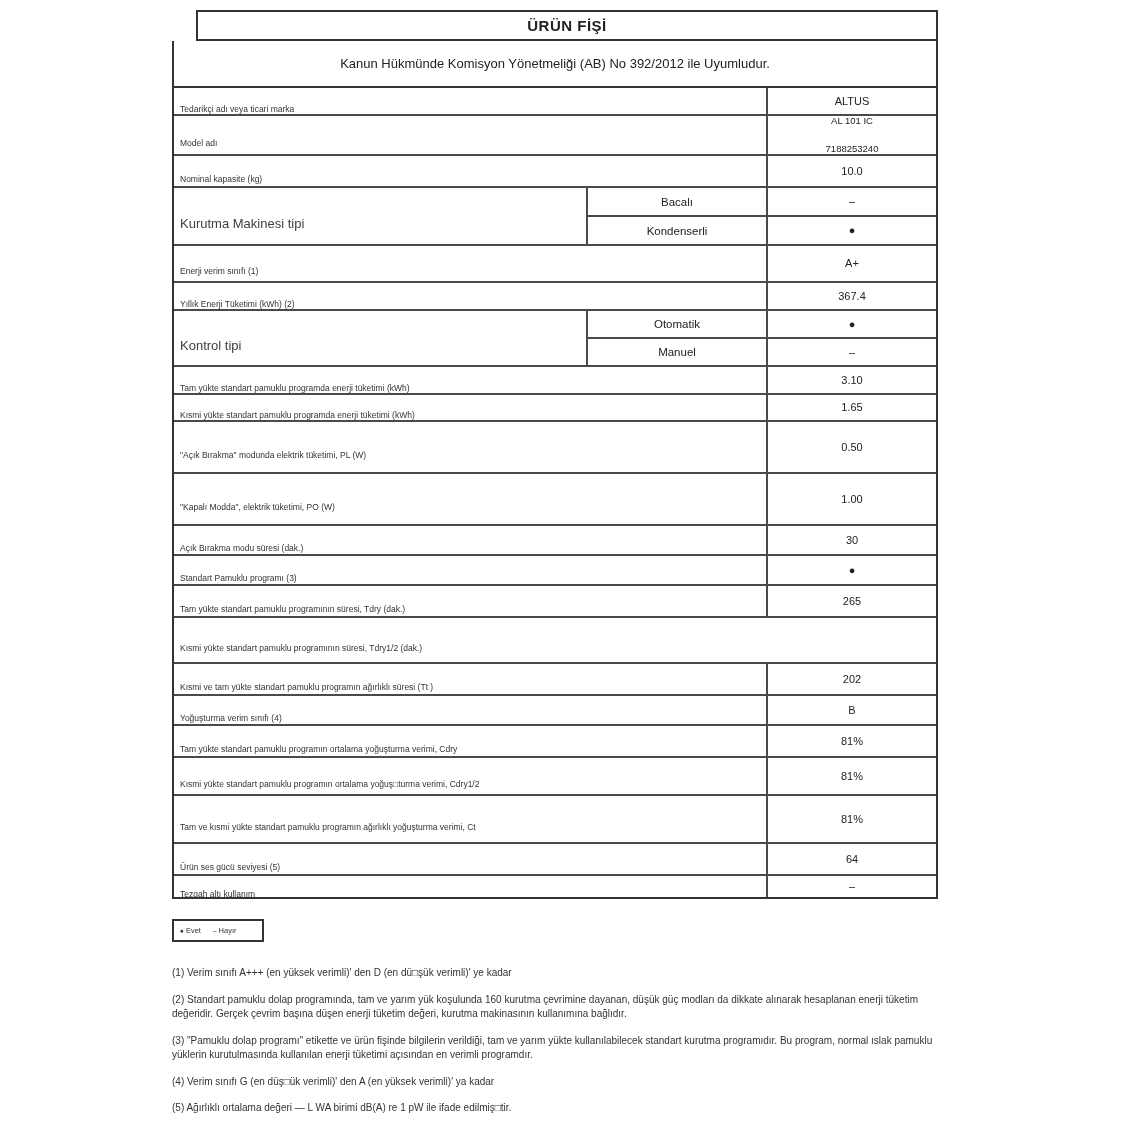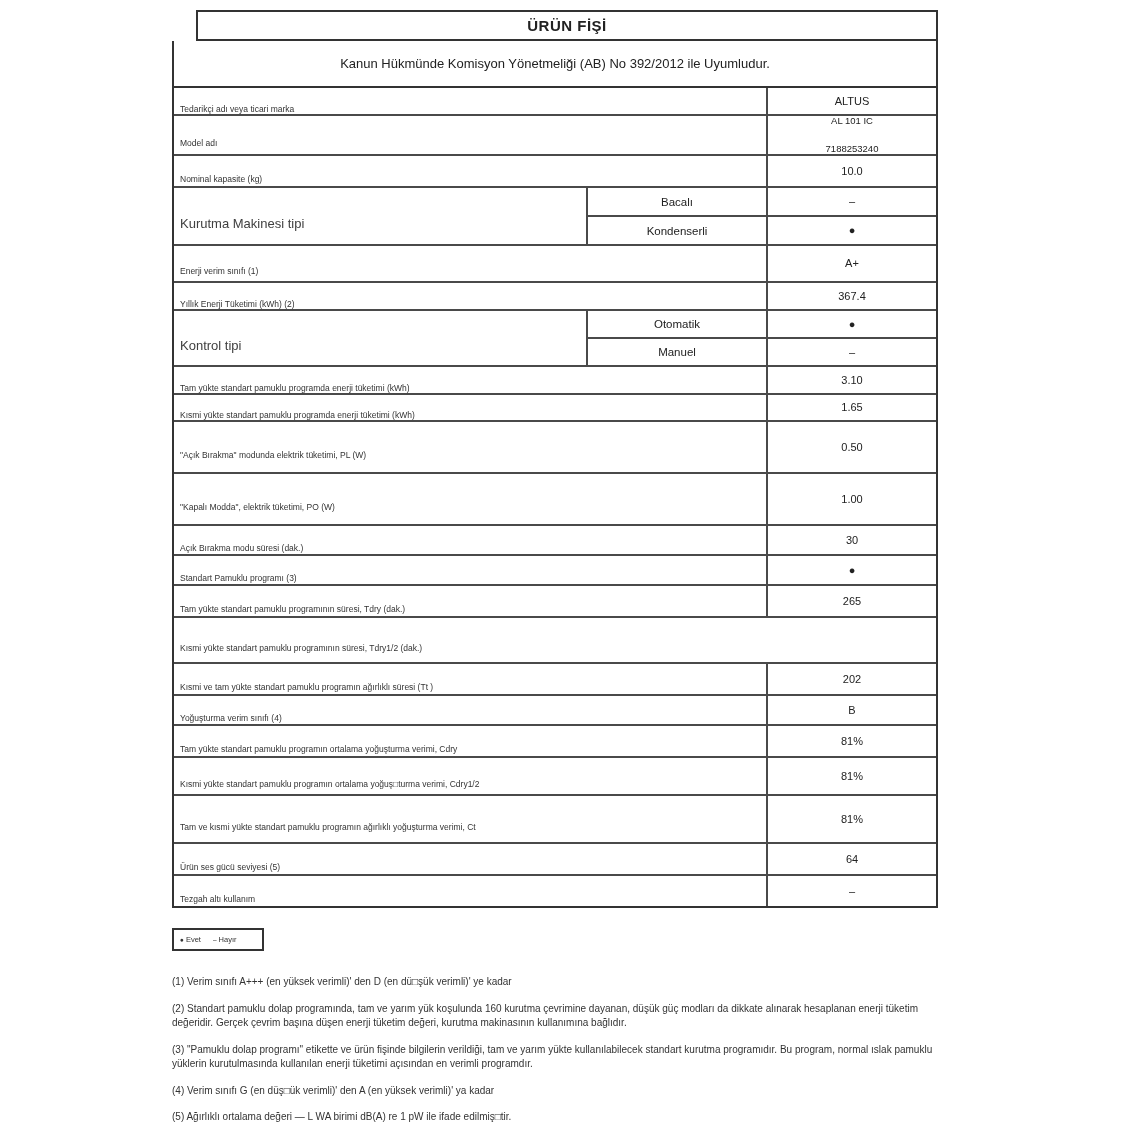--- a/index.html
+++ b/index.html
@@ -185,21 +185,21 @@
     <div class="row" style="height:48px">
       <div class="cell label">Tam ve kısmi yükte standart pamuklu programın ağırlıklı yoğuşturma verimi, Ct</div>
       <div class="cell value">81%</div>
     </div>
 
     <div class="row" style="height:32px">
       <div class="cell label">Ürün ses gücü seviyesi (5)</div>
       <div class="cell value">64</div>
     </div>
 
-    <div class="row" style="height:30px">
+    <div class="row" style="height:21px">
       <div class="cell label">Tezgah altı kullanım</div>
       <div class="cell value">–</div>
     </div>
 
   </div>
 
   <div class="legend">
     <span><span class="sym">●</span><span>Evet</span></span>
     <span><span class="sym">–</span><span>Hayır</span></span>
   </div>

